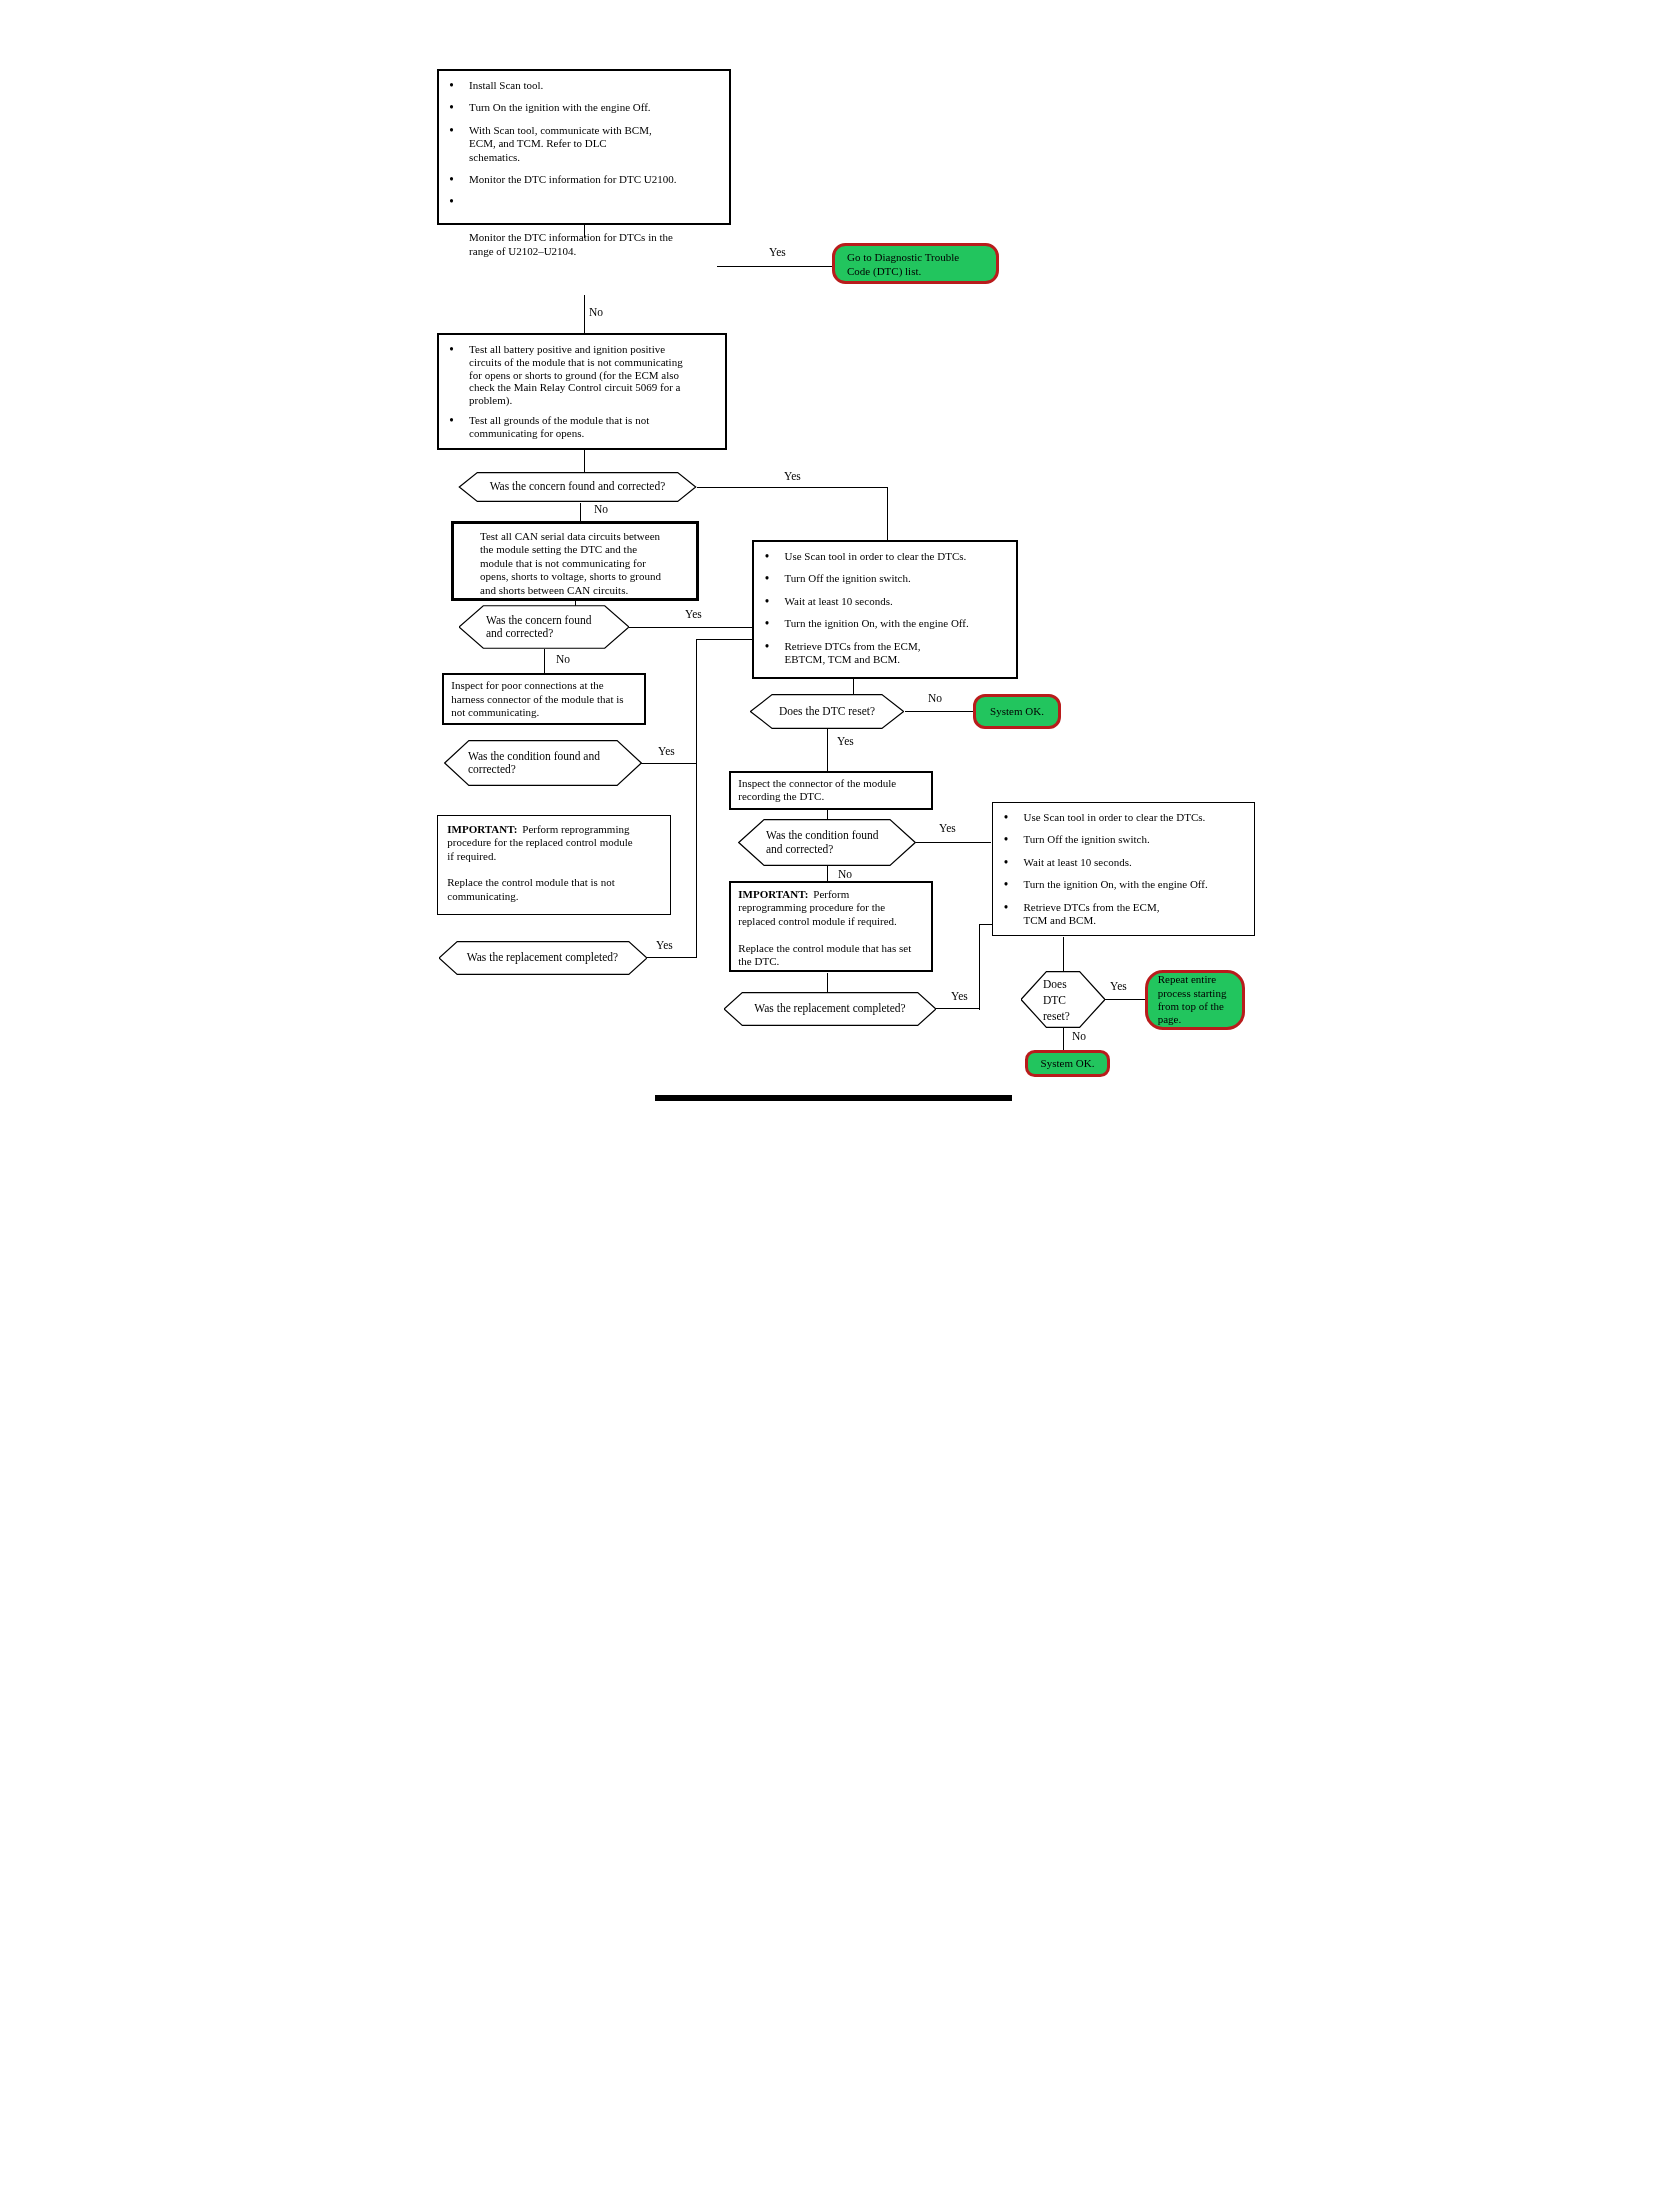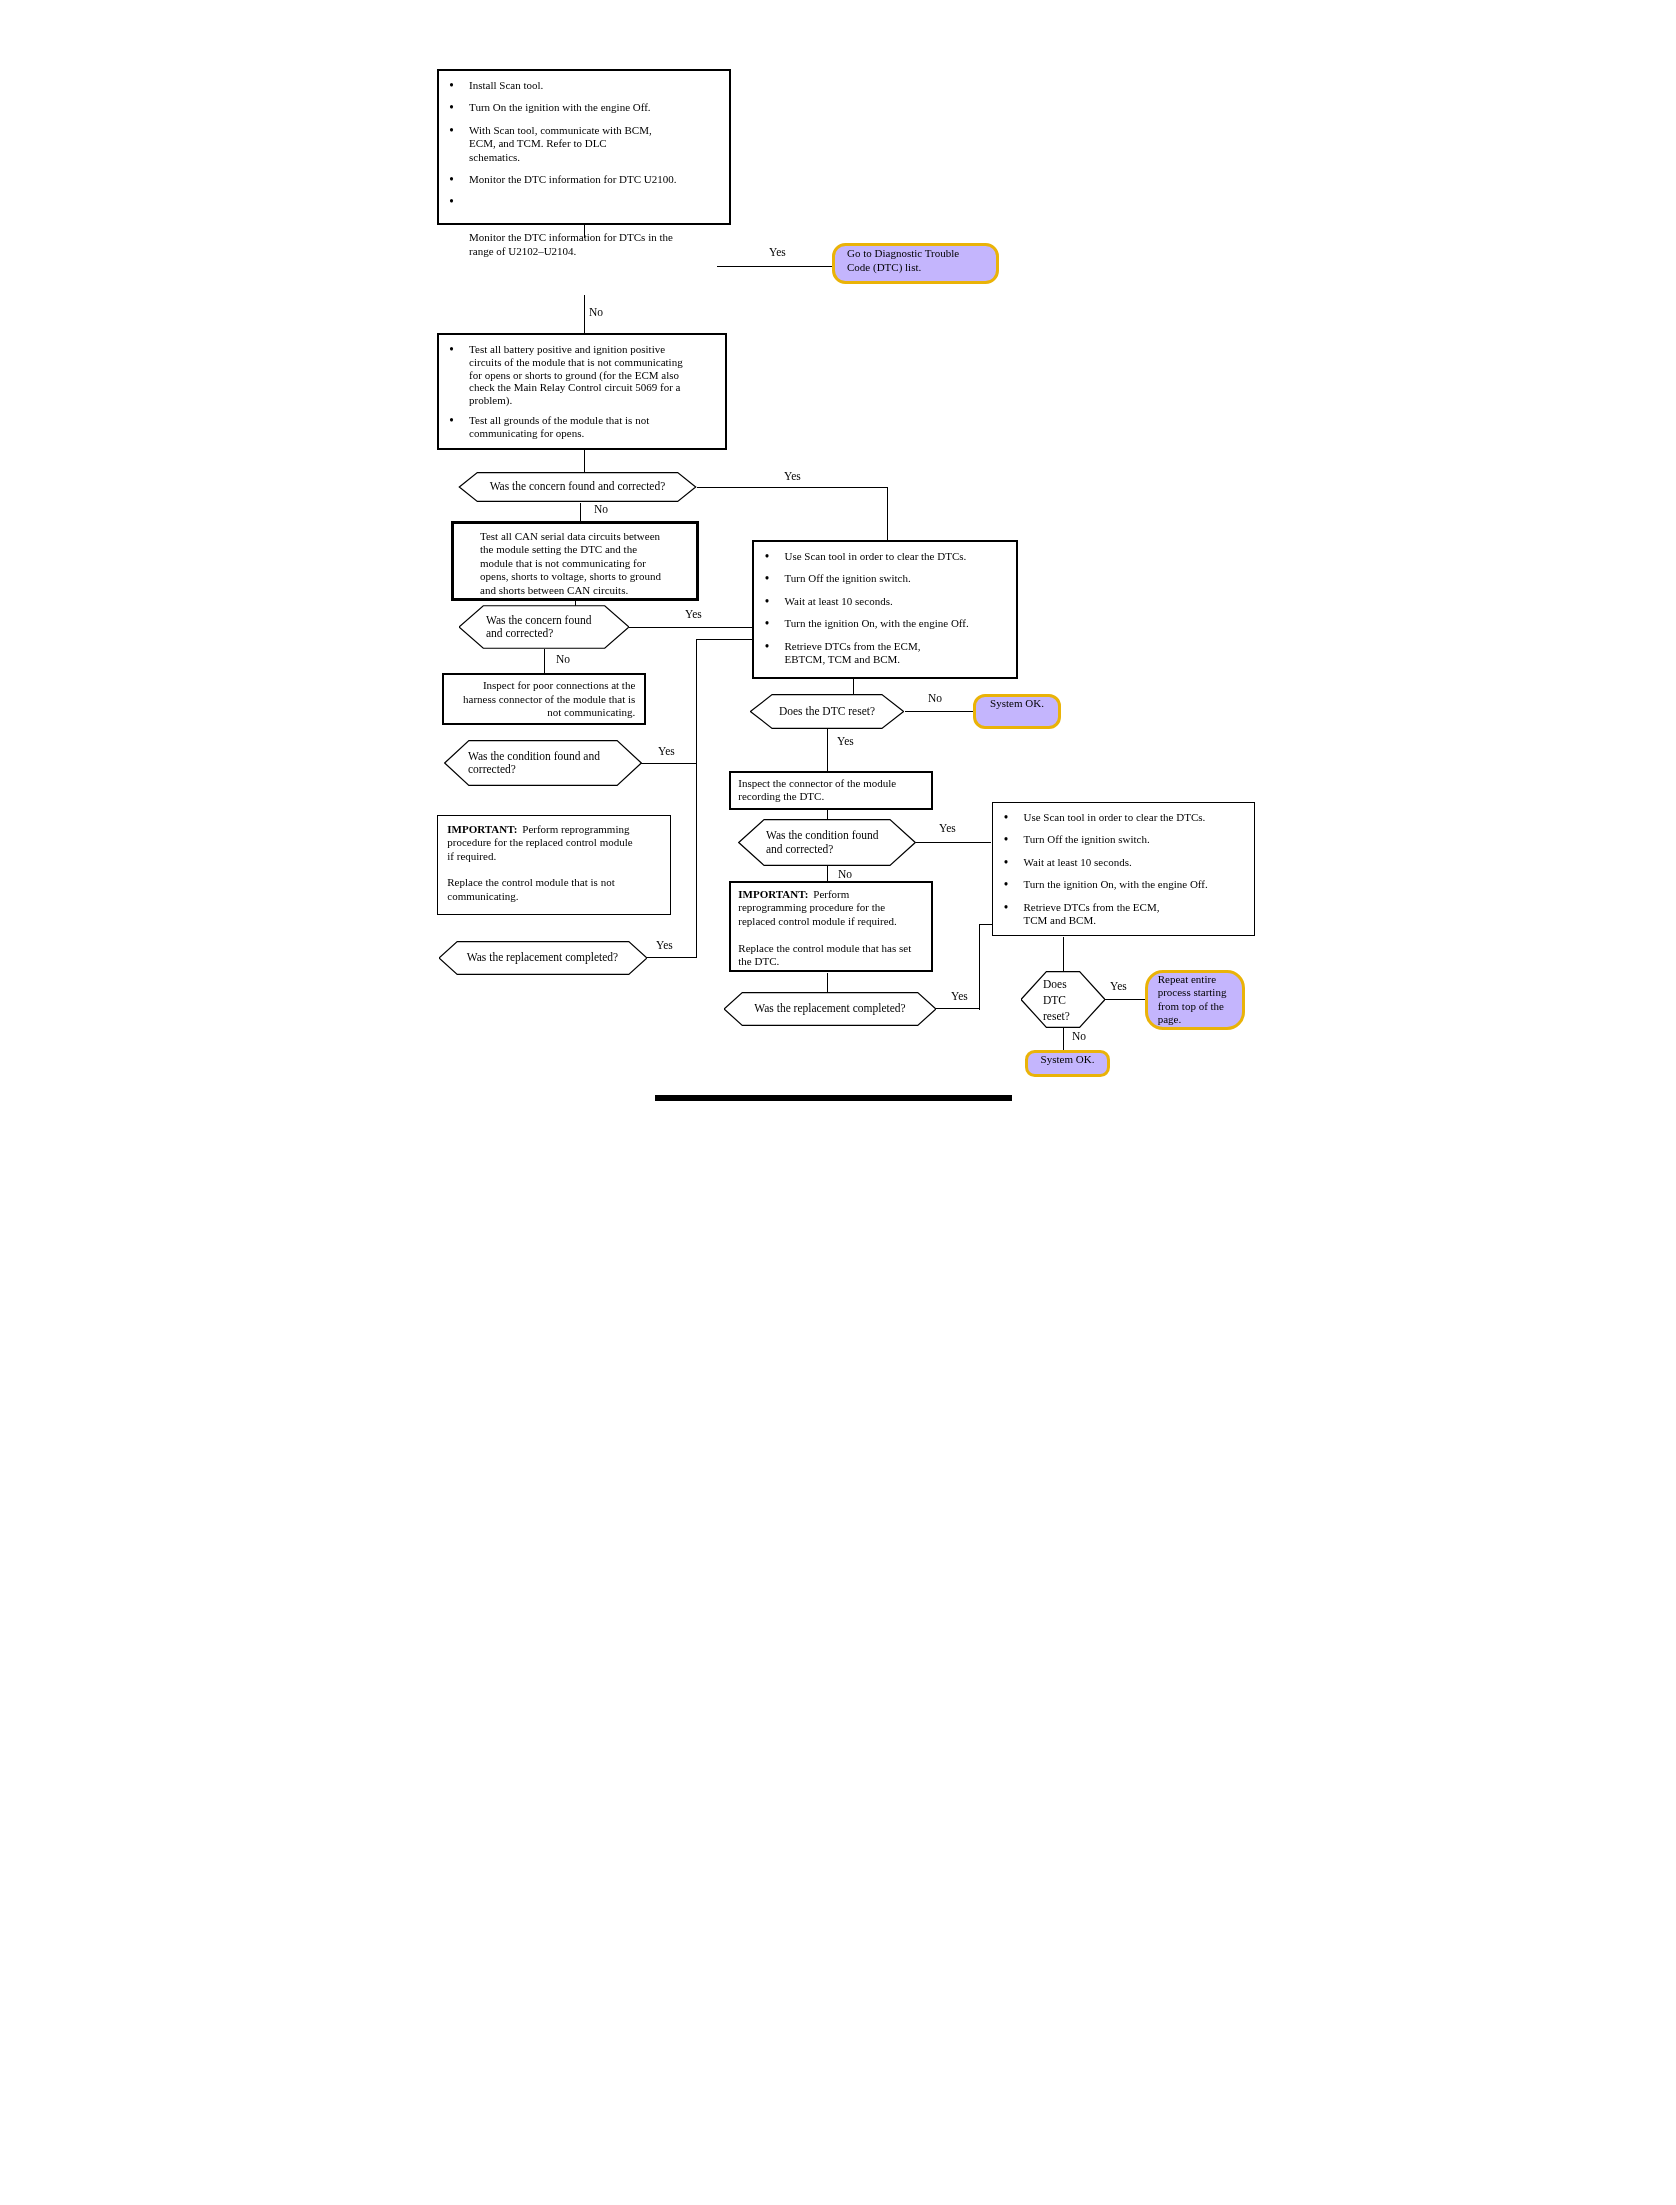--- a/index.html
+++ b/index.html
@@ -17,34 +17,34 @@
   .dot{width:19.5px;flex:none;font-size:11.5px;font-weight:bold;}
   .bt{font-size:11px;line-height:13.4px;}
   .pt{font-size:11px;line-height:13.4px;}
   .pp + .pp{margin-top:13.4px;}
   .bold{font-weight:bold;margin-right:4.9px;}
   .hex{position:absolute;}
   .hex svg{position:absolute;left:0;top:0;display:block;}
   .ht{position:absolute;left:0;top:0;right:0;bottom:0;display:flex;align-items:center;justify-content:center;
       font-size:11.5px;line-height:13.4px;text-align:center;}
   .hl .ht{justify-content:flex-start;text-align:left;}
-  .term{position:absolute;background:#c4b5fd;border:3px solid #eab308;box-sizing:border-box;
-        display:flex;align-items:flex-start;justify-content:center;font-size:11px;line-height:13.4px;}
+  .term{position:absolute;background:#22c55e;border:3px solid #b91c1c;box-sizing:border-box;
+        display:flex;align-items:center;justify-content:center;font-size:11px;line-height:13.4px;}
   .tl{justify-content:flex-start;}
   .edge-label{position:absolute;font-size:11.5px;}
   
   #boxA .bi:nth-child(3) .bt{max-width:190px;}
   #boxA .bi:nth-child(5) .bt{max-width:214px;margin-top:36px;}
   #boxD .bt{max-width:229px;}
   #boxD .bi{margin-bottom:7.3px;}
   #boxD .bt{line-height:12.8px;}
   #boxF .pt{max-width:226px;}
   #boxG .bi:nth-child(5) .bt{max-width:177px;}
   #boxM .bi:nth-child(5) .bt{max-width:141px;}
-  #boxI .pt{max-width:184px;text-align:right;}
+  #boxI .pt{max-width:184px;}
   #boxK .pt{max-width:184px;}
   #boxN .pt{max-width:193px;}
   #boxO .pt{max-width:177px;}
   #hexB .ht{padding-left:28px;}  #hexB .ht span{max-width:244px;}
   #hexH .ht{padding-left:27px;}  #hexH .ht span{max-width:119px;}
   #hexLC .ht{padding-left:24px;} #hexLC .ht span{max-width:147px;}
   #hexL .ht{padding-left:28px;}  #hexL .ht span{max-width:125px;}
   #hexR .ht{padding-left:22px;line-height:16px;}  #hexR .ht span{max-width:40px;line-height:16px;}
   #termC span{max-width:125px;line-height:14px;}
   #termS span{max-width:83px;line-height:13.4px;}

